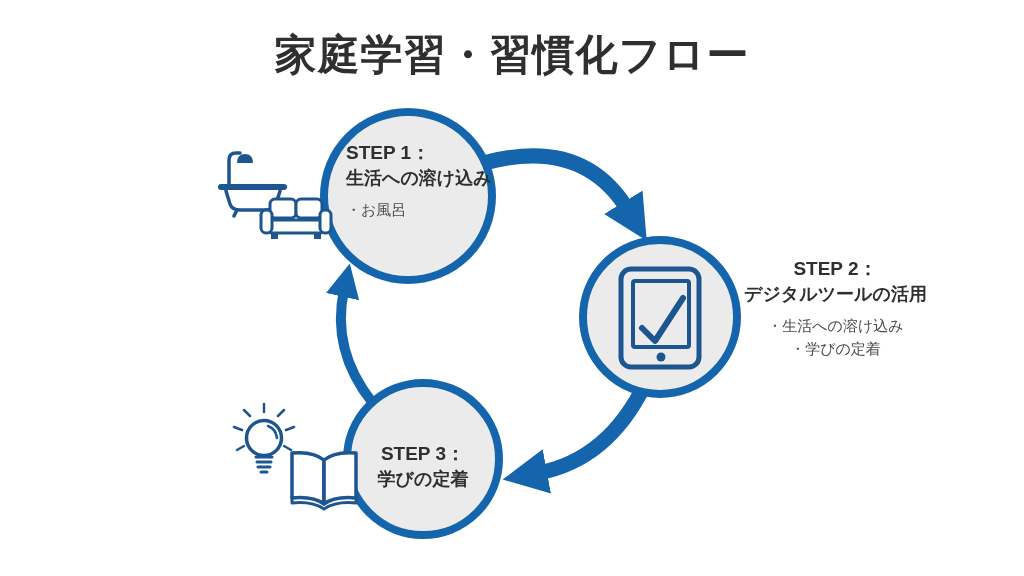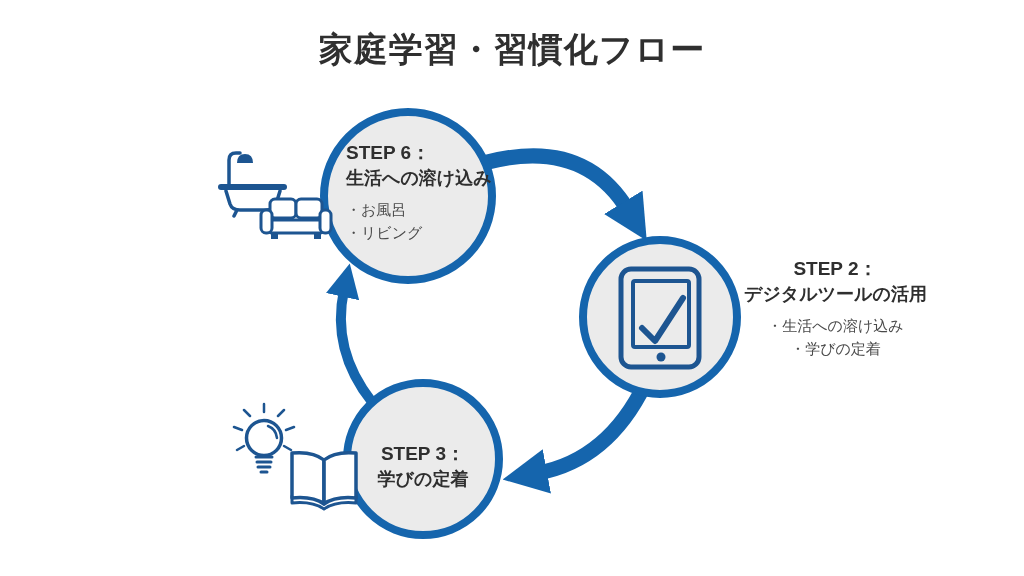--- a/index.html
+++ b/index.html
@@ -3,21 +3,21 @@
 <meta charset="utf-8">
 <style>
   html,body { margin:0; padding:0; background:#fff; }
   .canvas {
     position:relative; width:1024px; height:576px; overflow:hidden;
     background:var(--bg,#fff);
     font-family:"Liberation Sans","DejaVu Sans",sans-serif;
   }
   .page-title {
     position:absolute; left:0; right:0; top:27px; margin:0;
-    text-align:center; font-size:34px; font-weight:700;
+    text-align:center; font-size:42px; font-weight:700;
     letter-spacing:1px; color:var(--heading,#2f2f2f);
     z-index:4;
   }
   .arrow-layer { position:absolute; left:0; top:0; z-index:1; }
   .arrow { fill:none; stroke:var(--blue,#1565ad); }
   .ah-fill { fill:var(--blue,#1565ad); }
   .circle {
     position:absolute; box-sizing:border-box; border-radius:50%;
     border:8px solid var(--blue,#1565ad); background:var(--fill,#ebebeb);
     z-index:2;
@@ -94,25 +94,24 @@
   </svg>
 
   <svg class="icon-svg" style="left:618px;top:266px;" width="84" height="104" viewBox="0 0 84 104">
     <rect class="ic" x="3" y="3" width="78" height="98" rx="10" stroke-width="5"></rect>
     <rect class="ic" x="15" y="15" width="56" height="66" rx="2" stroke-width="4"></rect>
     <path class="ic" d="M 24 62 L 37 75 L 65 32" stroke-width="6"></path>
     <circle class="ic-solid" cx="43" cy="91" r="4.5"></circle>
   </svg>
 
   <div class="step-text" style="left:346px;top:141px;">
-    <div class="step-label">STEP 6：</div>
+    <div class="step-label">STEP 1：</div>
     <div class="step-heading">生活への溶け込み</div>
     <div class="bullets">
       <div class="bullet">・お風呂</div>
-      <div class="bullet">・リビング</div>
     </div>
   </div>
 
   <div class="step-text" style="left:744px;top:257px;text-align:center;">
     <div class="step-label">STEP 2：</div>
     <div class="step-heading">デジタルツールの活用</div>
     <div class="bullets">
       <div class="bullet">・生活への溶け込み</div>
       <div class="bullet">・学びの定着</div>
     </div>

